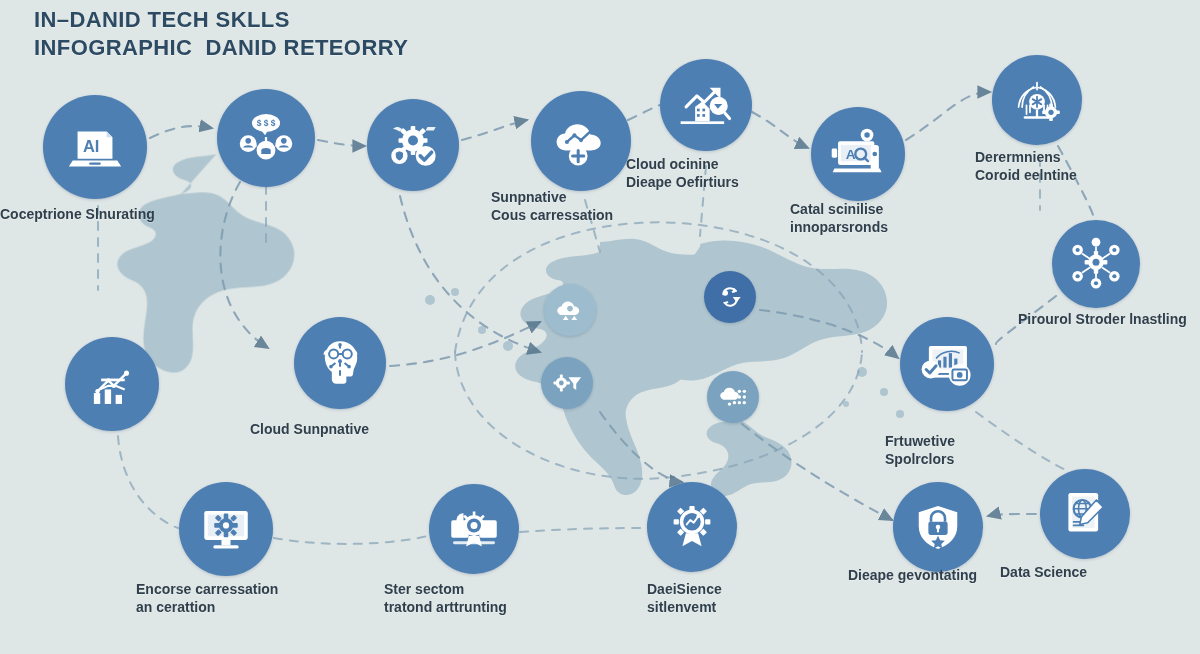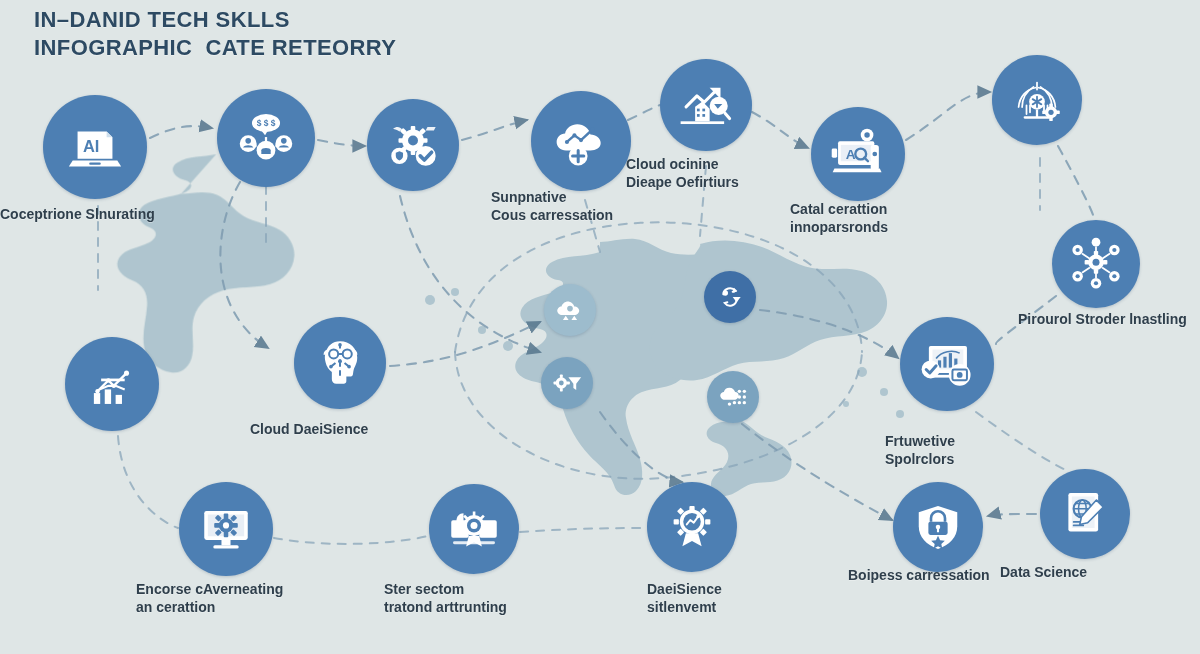--- a/index.html
+++ b/index.html
@@ -105,21 +105,21 @@
     <path class="conn" d="M1056 296 C1020 324 994 342 996 344"></path>
     <path class="conn2" d="M976 412 C1022 446 1056 466 1066 470"></path>
     <path class="conn" d="M1036 514 C1010 514 996 514 988 516" marker-end="url(#arr)"></path>
 
     <path class="conn2" d="M274 538 C330 548 394 544 428 536"></path>
     <path class="conn2" d="M520 532 C578 528 622 528 646 528"></path>
   </svg>
 
   <div id="title">
     <div>IN–DANID TECH SKLLS</div>
-    <div>INFOGRAPHIC  CATE RETEORRY</div>
+    <div>INFOGRAPHIC  DANID RETEORRY</div>
   </div>
 
   <div class="disc" style="left:43px;top:95px;width:104px;height:104px;">
     <svg viewBox="0 0 64 64" width="62" height="62">
       <path d="M14 16h30l6 6v22H14z" fill="#fff"></path>
       <path d="M44 16l6 6h-6z" fill="#cfe0ee"></path>
       <text x="28" y="37" font-size="17" font-weight="bold" fill="#4d7fb3" text-anchor="middle" font-family="Liberation Sans, sans-serif">AI</text>
       <path d="M9 46h46l4 6H5z" fill="#fff"></path>
       <rect x="26" y="48" width="12" height="2.4" rx="1.2" fill="#4d7fb3"></rect>
     </svg>
@@ -210,21 +210,21 @@
       <rect x="13" y="22" width="34" height="18" fill="#4d7fb3" opacity=".12"></rect>
       <text x="24" y="37" font-size="15" font-weight="bold" fill="#4d7fb3" text-anchor="middle" font-family="Liberation Sans, sans-serif">A</text>
       <circle cx="35" cy="32" r="6" fill="none" stroke="#4d7fb3" stroke-width="2.6"></circle>
       <path d="M39 36l4 4" stroke="#4d7fb3" stroke-width="2.6" stroke-linecap="round"></path>
       <rect x="3" y="26" width="6" height="10" rx="1.6" fill="#fff"></rect>
       <rect x="46" y="22" width="9" height="28" rx="3" fill="#fff"></rect>
       <circle cx="50.5" cy="32" r="2.6" fill="#4d7fb3"></circle>
       <path d="M6 48h50l2 4H4z" fill="#fff"></path>
     </svg>
   </div>
-  <div class="cap" style="left:790px;top:200px;width:160px;">Catal cerattion
+  <div class="cap" style="left:790px;top:200px;width:160px;">Catal scinilise
 innoparsronds</div>
 
   <div class="disc" style="left:992px;top:55px;width:90px;height:90px;">
     <svg viewBox="0 0 64 64" width="56" height="56">
       <g stroke="#fff" stroke-width="2" fill="none" stroke-linecap="round">
         <path d="M30 18C20 20 12 28 11 40"></path>
         <path d="M34 18c10 2 18 10 19 22"></path>
         <path d="M28 17C20 22 15 30 15 40"></path>
         <path d="M36 17c8 5 13 13 13 23"></path>
         <path d="M32 12v8"></path>
@@ -237,20 +237,22 @@
       <g fill="#fff">
         <circle cx="48" cy="46" r="7"></circle>
         <rect x="46" y="36" width="4" height="5" rx="1"></rect>
           <rect x="46" y="51" width="4" height="5" rx="1"></rect>
         <rect x="38" y="44" width="5" height="4" rx="1"></rect>
           <rect x="53" y="44" width="5" height="4" rx="1"></rect>
       </g>
       <circle cx="48" cy="46" r="3" fill="#4d7fb3"></circle>
     </svg>
   </div>
+  <div class="cap" style="left:975px;top:148px;width:170px;">Derermniens
+Coroid eelntine</div>
 
   <div class="disc" style="left:65px;top:337px;width:94px;height:94px;">
     <svg viewBox="0 0 64 64" width="58" height="58">
       <polyline points="18,38 28,34 36,34 46,38" stroke="#fff" stroke-width="2.4" fill="none"></polyline>
       <rect x="20" y="26" width="26" height="3" fill="#fff"></rect>
       <polyline points="14,36 22,32 42,32 50,36" stroke="#fff" stroke-width="0" fill="none"></polyline>
       <g fill="#fff">
         <polyline points="16,40 28,28 34,34 48,20" stroke="#fff" stroke-width="2.6" fill="none" stroke-linecap="round"></polyline>
         <rect x="12" y="42" width="7" height="12"></rect>
         <rect x="24" y="38" width="7" height="16"></rect>
@@ -273,21 +275,21 @@
       </g>
       <g fill="#4d7fb3">
         <circle cx="32" cy="12" r="2"></circle>
           <circle cx="32" cy="30" r="2.2"></circle>
         <circle cx="22" cy="36" r="2"></circle>
           <circle cx="42" cy="36" r="2"></circle>
       </g>
       <path d="M20 18c-3 0-5 2-5 5M45 18c3 0 5 2 5 5" stroke="#fff" stroke-width="2.4" fill="none"></path>
     </svg>
   </div>
-  <div class="cap" style="left:250px;top:420px;width:180px;">Cloud DaeiSience</div>
+  <div class="cap" style="left:250px;top:420px;width:180px;">Cloud Sunpnative</div>
 
   <div class="disc" style="left:900px;top:317px;width:94px;height:94px;">
     <svg viewBox="0 0 64 64" width="58" height="58">
       <rect x="12" y="12" width="42" height="30" rx="2" fill="#fff"></rect>
       <rect x="16" y="16" width="34" height="22" fill="#4d7fb3" opacity=".1"></rect>
       <g fill="#4d7fb3">
         <rect x="22" y="28" width="3.5" height="8"></rect>
           <rect x="28" y="24" width="3.5" height="12"></rect>
         <rect x="34" y="20" width="3.5" height="16"></rect>
           <rect x="40" y="26" width="3.5" height="10"></rect>
@@ -347,21 +349,21 @@
         <rect x="21" y="17" width="5" height="6" rx="1" transform="rotate(-45 23.5 20)"></rect>
         <rect x="38" y="33" width="5" height="6" rx="1" transform="rotate(-45 40.5 36)"></rect>
         <rect x="38" y="17" width="5" height="6" rx="1" transform="rotate(45 40.5 20)"></rect>
         <rect x="21" y="33" width="5" height="6" rx="1" transform="rotate(45 23.5 36)"></rect>
       </g>
       <circle cx="32" cy="28" r="3.4" fill="#fff"></circle>
       <rect x="27" y="44" width="10" height="6" fill="#fff"></rect>
       <rect x="18" y="50" width="28" height="3.6" rx="1.8" fill="#fff"></rect>
     </svg>
   </div>
-  <div class="cap" style="left:136px;top:580px;width:180px;">Encorse cAverneating
+  <div class="cap" style="left:136px;top:580px;width:180px;">Encorse carressation
 an cerattion</div>
 
   <div class="disc" style="left:429px;top:484px;width:90px;height:90px;">
     <svg viewBox="0 0 64 64" width="56" height="56">
       <path d="M20 14c-5 0-8 4-8 8s3 8 8 8" fill="#fff"></path>
       <rect x="6" y="22" width="20" height="20" rx="2" fill="#fff"></rect>
       <rect x="38" y="22" width="20" height="20" rx="2" fill="#fff"></rect>
       <circle cx="32" cy="28" r="12" fill="#fff"></circle>
       <circle cx="32" cy="28" r="8" fill="#4d7fb3"></circle>
       <circle cx="32" cy="28" r="4" fill="#fff"></circle>
@@ -407,21 +409,21 @@
   <div class="disc" style="left:893px;top:482px;width:90px;height:90px;">
     <svg viewBox="0 0 64 64" width="56" height="56">
       <path d="M32 8l22 7v16c0 13-9 21-22 26-13-5-22-13-22-26V15z" fill="#fff"></path>
       <path d="M24 26v-4a8 8 0 0116 0v4" stroke="#4d7fb3" stroke-width="3" fill="none"></path>
       <rect x="21" y="26" width="22" height="15" rx="2.4" fill="#4d7fb3"></rect>
       <circle cx="32" cy="32" r="2.6" fill="#fff"></circle>
         <rect x="30.8" y="33" width="2.4" height="5" fill="#fff"></rect>
       <path d="M32 42l2.4 5 5.4.7-4 3.7 1 5.3-4.8-2.7-4.8 2.7 1-5.3-4-3.7 5.4-.7z" fill="#4d7fb3"></path>
     </svg>
   </div>
-  <div class="cap" style="left:848px;top:566px;width:180px;">Boipess carressation</div>
+  <div class="cap" style="left:848px;top:566px;width:180px;">Dieape gevontating</div>
 
   <div class="disc" style="left:1040px;top:469px;width:90px;height:90px;">
     <svg viewBox="0 0 64 64" width="56" height="56">
       <rect x="13" y="8" width="34" height="44" rx="2.5" fill="#fff"></rect>
       <rect x="17" y="12" width="26" height="36" fill="#4d7fb3" opacity=".1"></rect>
       <circle cx="29" cy="26" r="10" fill="none" stroke="#4d7fb3" stroke-width="2.4"></circle>
       <ellipse cx="29" cy="26" rx="4.4" ry="10" fill="none" stroke="#4d7fb3" stroke-width="1.8"></ellipse>
       <path d="M19 26h20M21 20h16M21 32h16" stroke="#4d7fb3" stroke-width="1.6"></path>
       <path d="M19 41h16M19 45h11" stroke="#4d7fb3" stroke-width="2" stroke-linecap="round"></path>
       <path d="M45 16l8 8-18 18-9 2 2-9z" fill="#fff" stroke="#4d7fb3" stroke-width="1.8" stroke-linejoin="round"></path>

